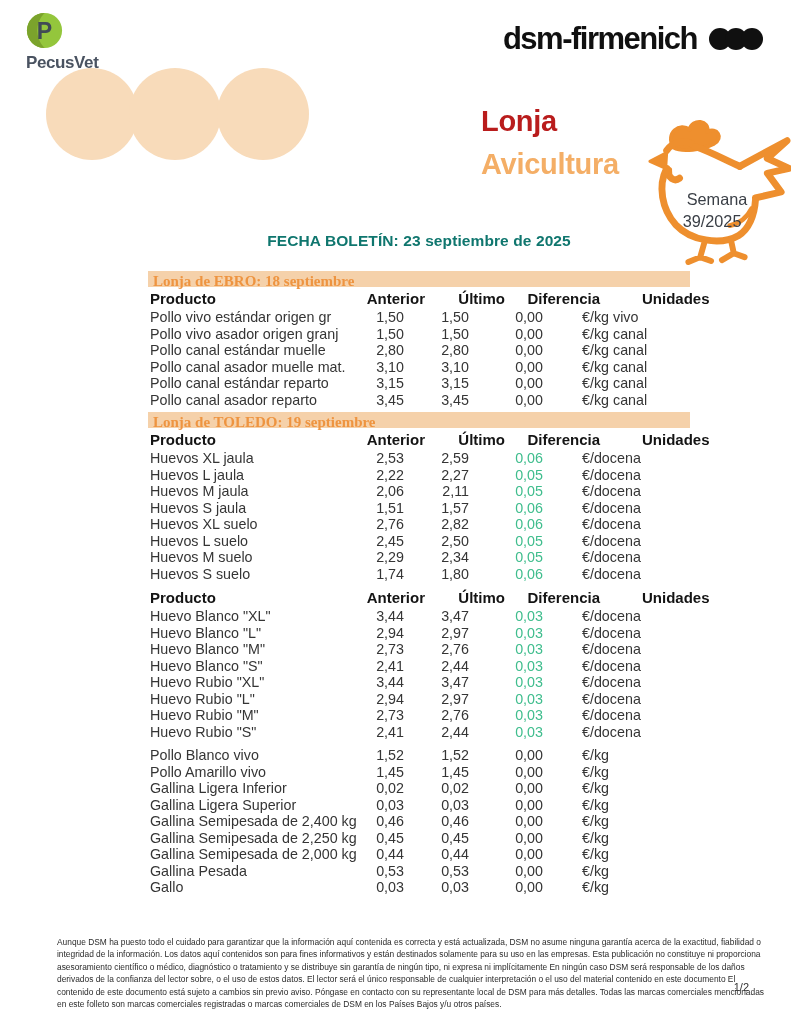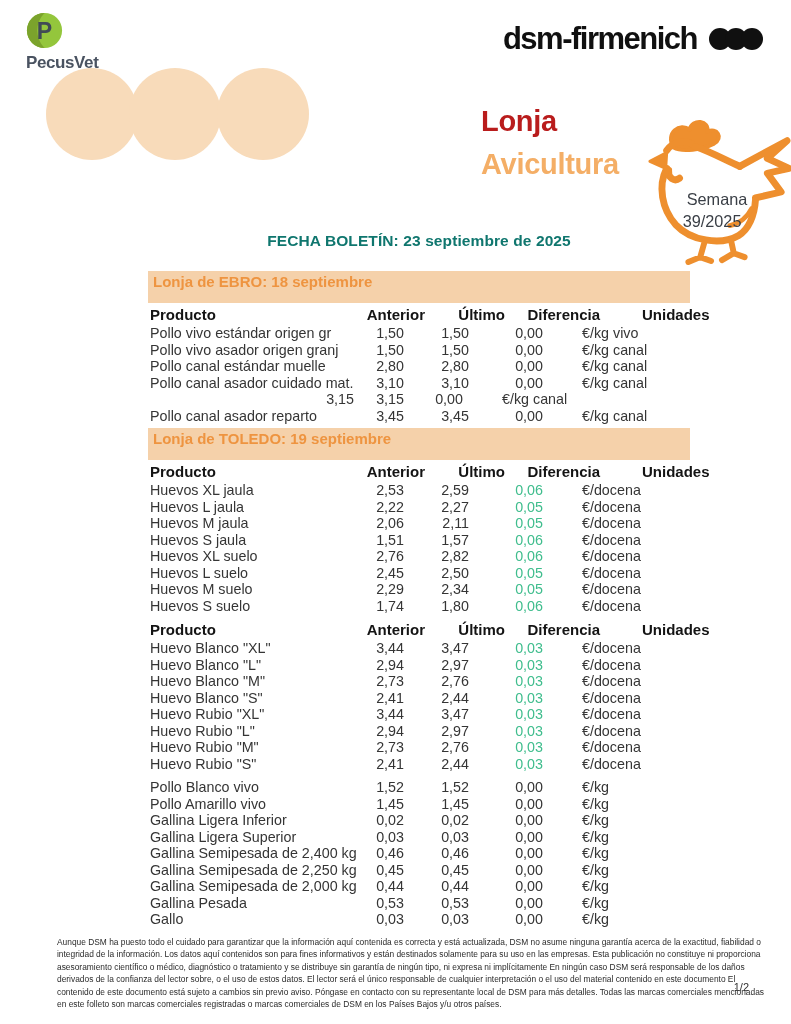--- a/index.html
+++ b/index.html
@@ -30,21 +30,21 @@
 
   
   .hen { position:absolute; left:643px; top:117px; }
 
   
   .fecha { position:absolute; left:148px; top:232px; width:542px; text-align:center;
            font-size:15.5px; font-weight:700; color:#0f766e; letter-spacing:0.1px; }
 
   
   .tables { position:absolute; left:148px; top:271px; width:542px; }
-  .section-bar { height:32px; background:#F5D1AA; margin-top:0px; }
+  .section-bar { height:16px; background:#F5D1AA; margin-top:0px;font-family:Liberation Serif, serif; }
   .section-bar span { display:block; color:#EE9440; font-weight:700; font-size:15px; line-height:21px; padding-left:5px; white-space:nowrap; }
   .grid-header { display:grid; grid-template-columns:190px 72px 65px 80px 135px; padding:3px 0 2px 0;
                  font-weight:700; font-size:15px; color:#141414;gap:15px; }
   .grid-rows { padding-bottom:4px; }
   .trow { display:grid; grid-template-columns:212px 50px 65px 80px 135px; height:16.5px; line-height:16.5px;
           font-size:14.3px; color:#353535; }
   .cell { white-space:nowrap; overflow:visible; }
   .c0 { padding-left:2px; text-align:left; }
   .c1, .c2, .c3 { text-align:right; }
   .trow .c1, .trow .c2 { padding-right:6px; }
@@ -140,27 +140,28 @@
             <div class="cell c4">€/kg canal</div>
           </div>
           <div class="trow">
             <div class="cell c0">Pollo canal estándar muelle</div>
             <div class="cell c1">2,80</div>
             <div class="cell c2">2,80</div>
             <div class="cell c3">0,00</div>
             <div class="cell c4">€/kg canal</div>
           </div>
           <div class="trow">
-            <div class="cell c0">Pollo canal asador cuidado mat.</div>
+            <div class="cell c0">Pollo canal asador muelle mat.</div>
             <div class="cell c1">3,10</div>
             <div class="cell c2">3,10</div>
             <div class="cell c3">0,00</div>
             <div class="cell c4">€/kg canal</div>
           </div>
           <div class="trow">
+            <div class="cell c0">Pollo canal estándar reparto</div>
             <div class="cell c1">3,15</div>
             <div class="cell c2">3,15</div>
             <div class="cell c3">0,00</div>
             <div class="cell c4">€/kg canal</div>
           </div>
           <div class="trow">
             <div class="cell c0">Pollo canal asador reparto</div>
             <div class="cell c1">3,45</div>
             <div class="cell c2">3,45</div>
             <div class="cell c3">0,00</div>

